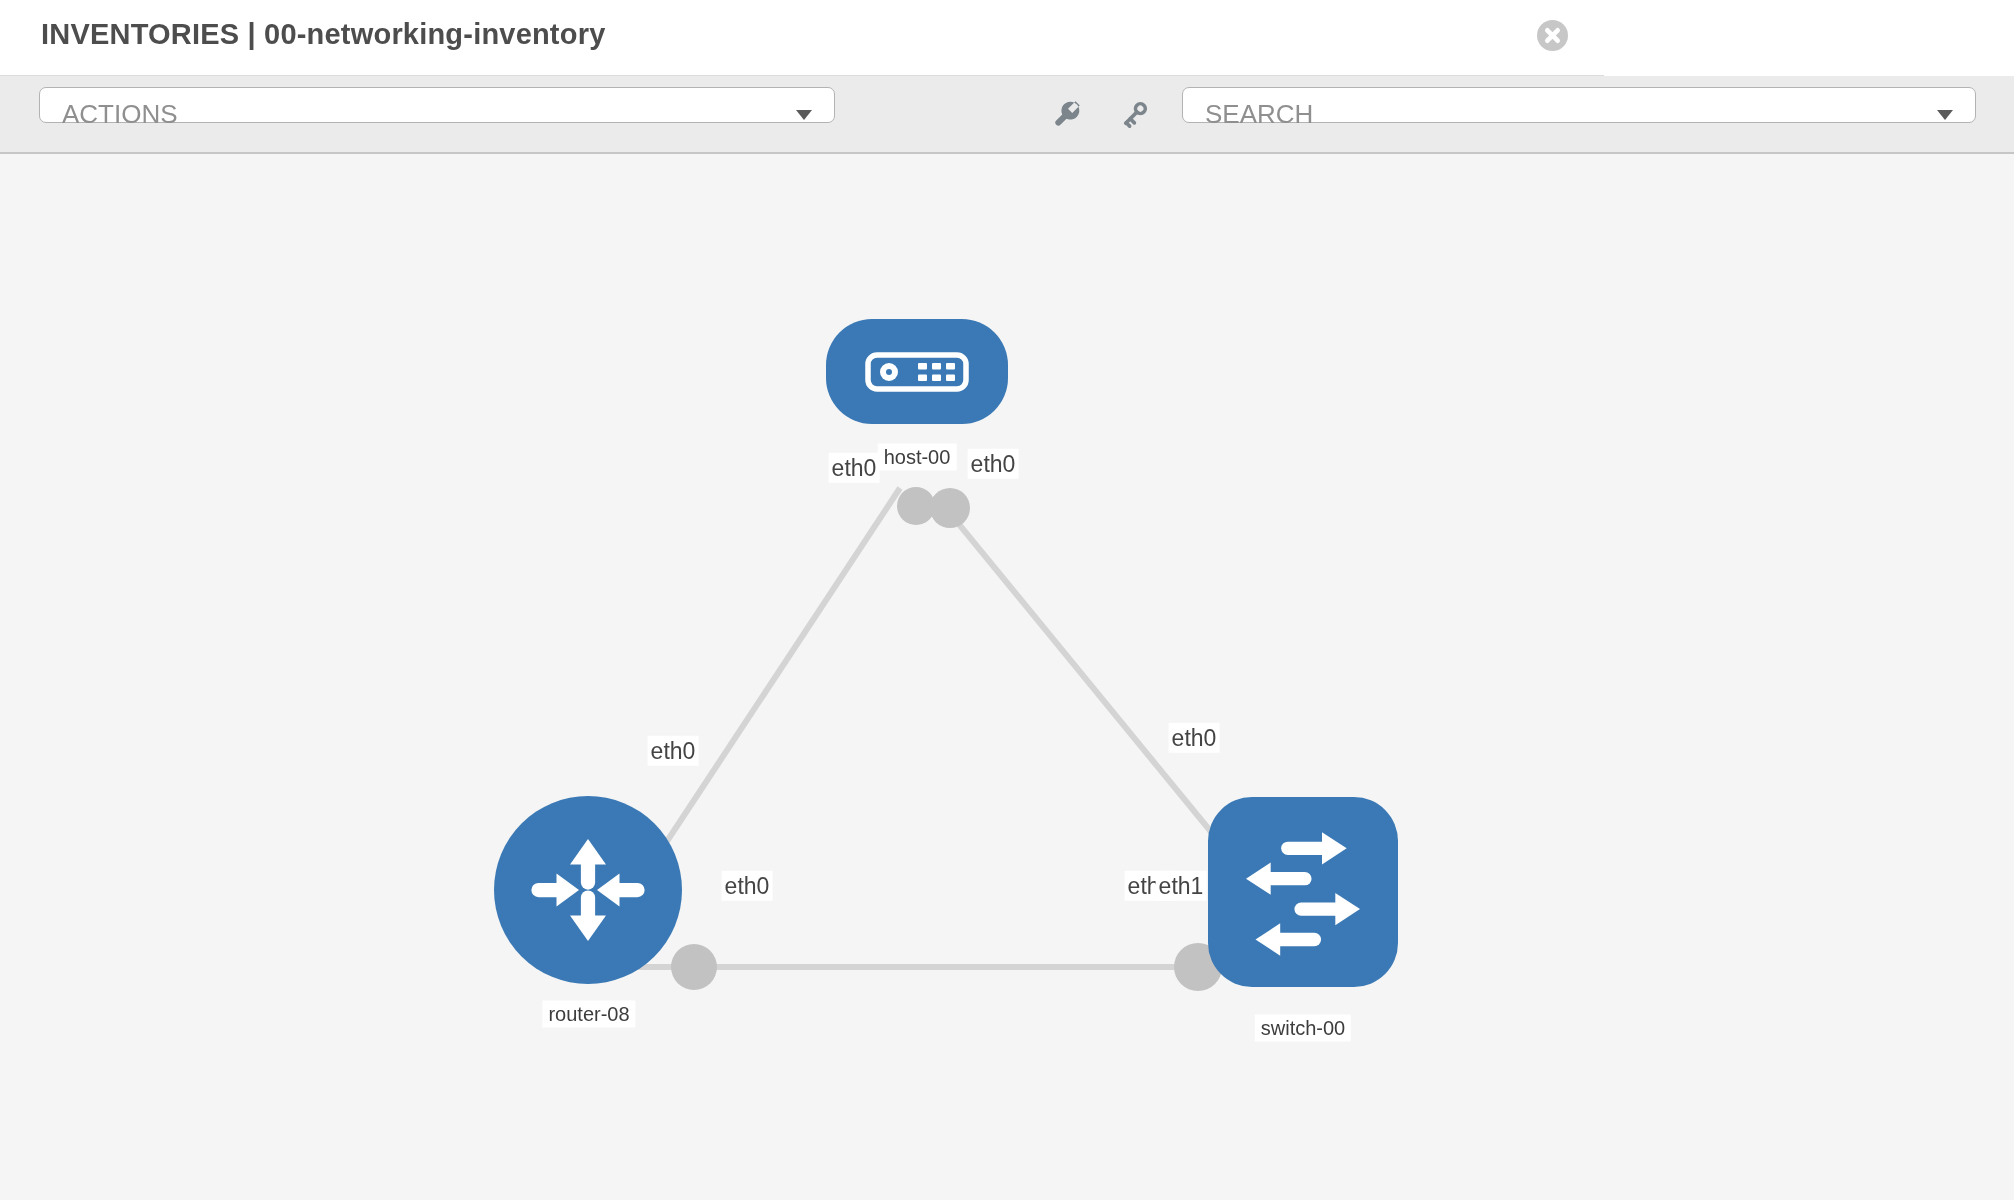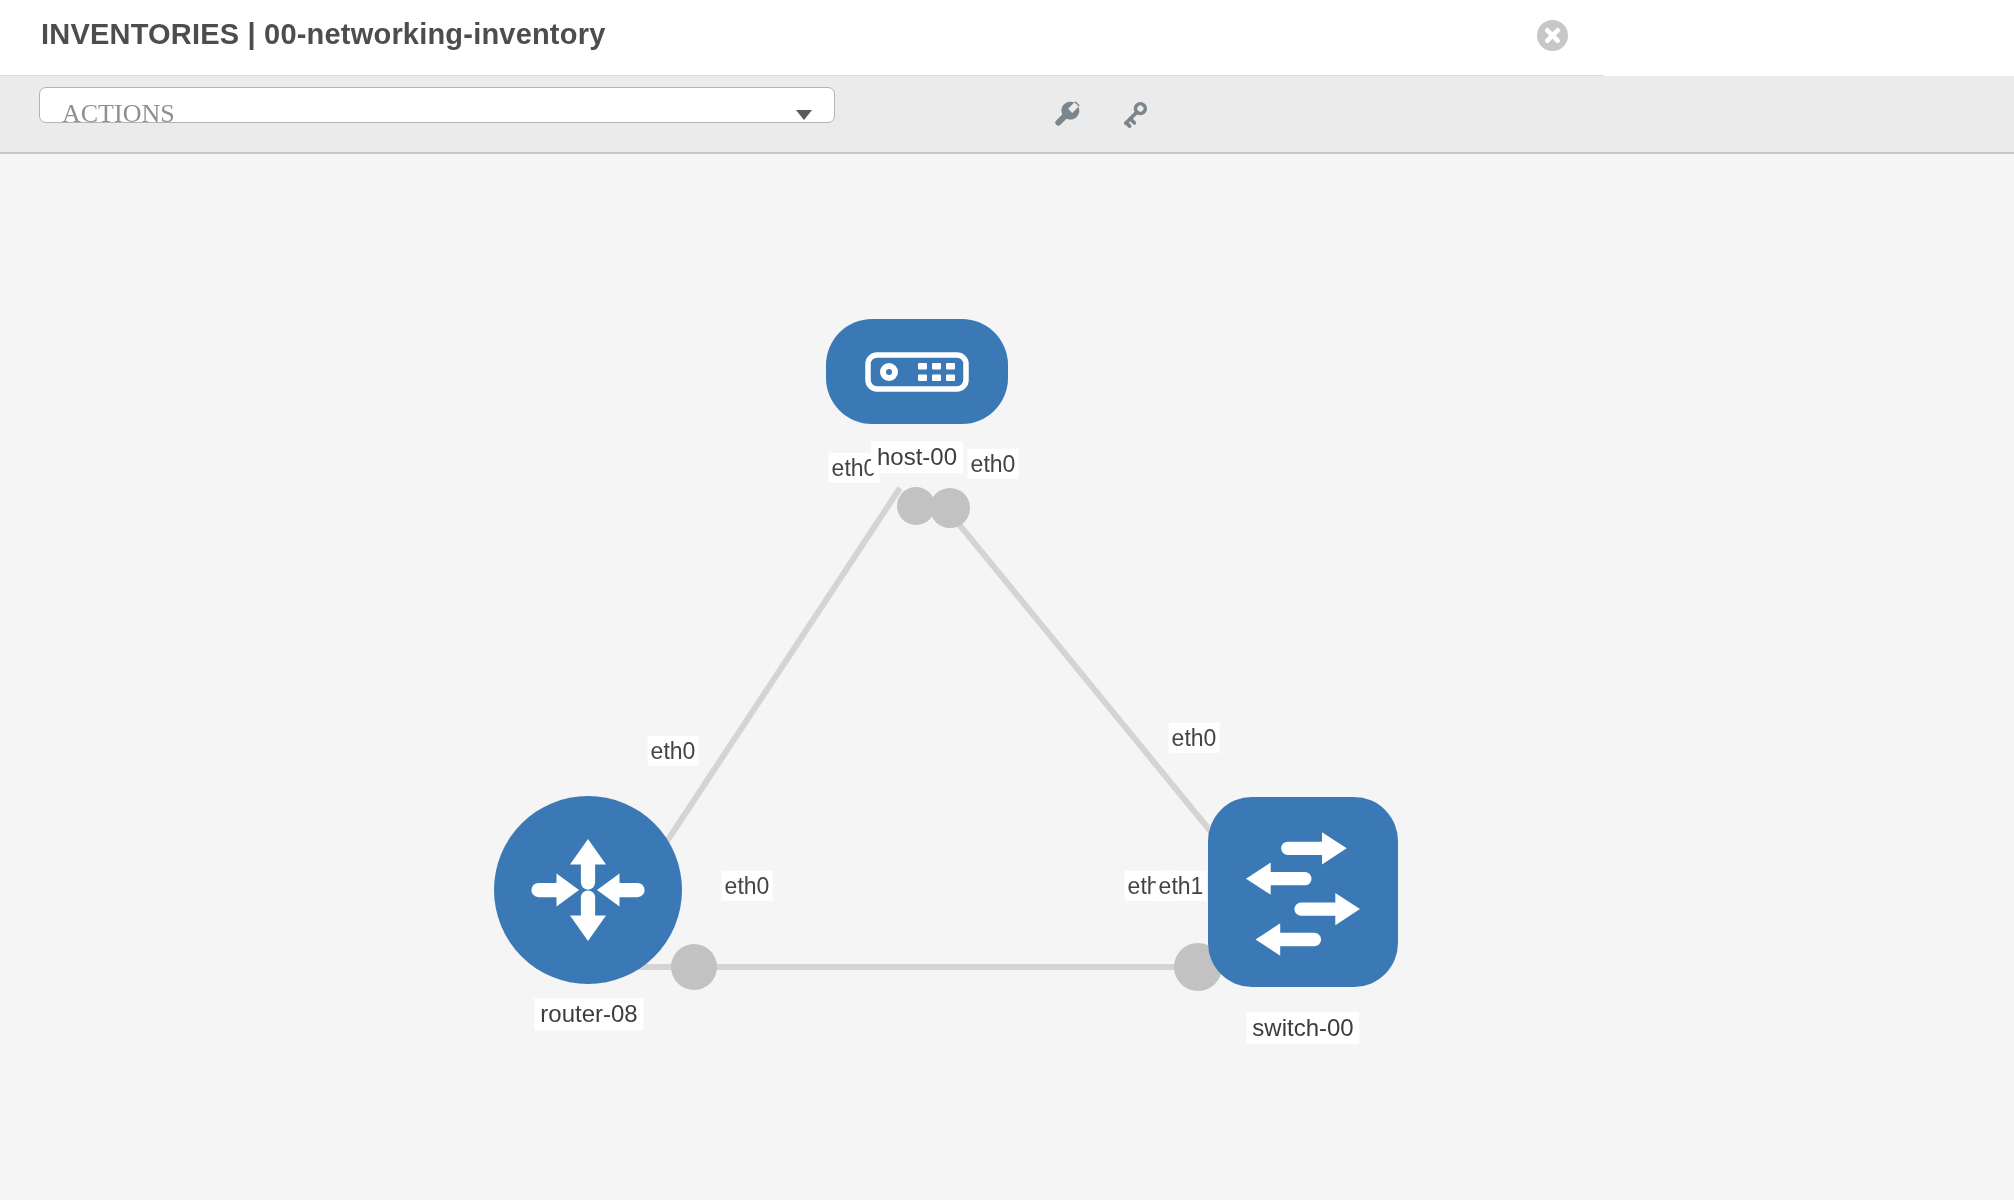--- a/index.html
+++ b/index.html
@@ -29,21 +29,21 @@
   }
   .close-btn{position:absolute;right:36px;top:20px;width:31px;height:31px;cursor:pointer;}
   
   .toolbar{
     position:absolute;left:0;top:76px;width:2014px;height:78px;background:var(--toolbar-bg);
     border-bottom:2px solid #c6c6c6;box-sizing:border-box;
   }
   .dropdown{
     position:absolute;top:11px;height:36px;background:#fff;border:1px solid #b3b3b3;
     border-radius:7px;box-sizing:border-box;font-size:26px;color:#8f8f8f;
-    line-height:52px;padding-left:22px;cursor:pointer;font-family:Liberation Serif, serif;
+    line-height:52px;padding-left:22px;cursor:pointer;
   }
   .dd-actions{left:39px;width:796px;}
   .dd-search{left:1182px;width:794px;}
   .caret{
     position:absolute;right:22px;top:22px;width:0;height:0;
     border-left:8px solid transparent;border-right:8px solid transparent;
     border-top:10px solid #5a5a5a;
   }
   .tool-icon{position:absolute;top:22px;width:34px;height:34px;cursor:pointer;color:var(--icon-gray);}
   .tool-wrench{left:1049px;}
@@ -60,21 +60,21 @@
   .node-host{left:826px;top:319px;width:182px;height:105px;border-radius:46px;}
   .node-router{left:494px;top:796px;width:188px;height:188px;border-radius:50%;}
   .node-switch{left:1208px;top:797px;width:190px;height:190px;border-radius:44px;}
   .labels-layer{position:absolute;left:0;top:0;width:2014px;height:1200px;z-index:3;pointer-events:none;}
   .iface-label{
     position:absolute;transform:translate(-50%,-50%);background:#fff;color:var(--label-text);
     font-size:23px;line-height:1.15;padding:2px 3px;white-space:nowrap;
   }
   .node-label{
     position:absolute;transform:translate(-50%,-50%);background:#fff;color:#3d3d3d;
-    font-size:24px;line-height:1.15;padding:2px 6px;white-space:nowrap;z-index:4;
+    font-size:20px;line-height:1.15;padding:2px 6px;white-space:nowrap;z-index:4;
   }
   .nl-host{left:917px;top:457px;}
   .nl-router{left:589px;top:1014px;}
   .nl-switch{left:1303px;top:1014px;margin-top:14px;}
   
   .zoom-panel{
     position:absolute;left:1622px;top:1084px;width:392px;height:116px;background:#fff;
     border-left:2px solid var(--border-gray);border-top:2px solid var(--border-gray);
     box-sizing:border-box;z-index:5;
   }
@@ -121,20 +121,24 @@
   </svg>
   <svg class="tool-icon tool-key" viewBox="0 0 32 32">
     <g transform="rotate(45 16 16)" stroke="currentColor" fill="none" stroke-width="3.4" stroke-linecap="round">
       <circle cx="16" cy="7.5" r="4.6"></circle>
       <line x1="16" y1="12.5" x2="16" y2="27"></line>
       <line x1="16" y1="21" x2="21.5" y2="21"></line>
       <line x1="16" y1="26.3" x2="20.5" y2="26.3"></line>
     </g>
   </svg>
 
+  <div class="dropdown dd-search">
+    <span>SEARCH</span>
+    <span class="caret"></span>
+  </div>
 </div>
 
 <div class="canvas">
   <svg class="links-layer" viewBox="0 154 2014 1046" style="top:0;">
     <line x1="900" y1="411" x2="584" y2="890"></line>
     <line x1="935" y1="418" x2="1262" y2="817"></line>
     <line x1="588" y1="890" x2="1303" y2="890"></line>
     <circle cx="916" cy="429" r="19"></circle>
     <circle cx="950" cy="431" r="20"></circle>
     <circle cx="694" cy="890" r="23"></circle>

